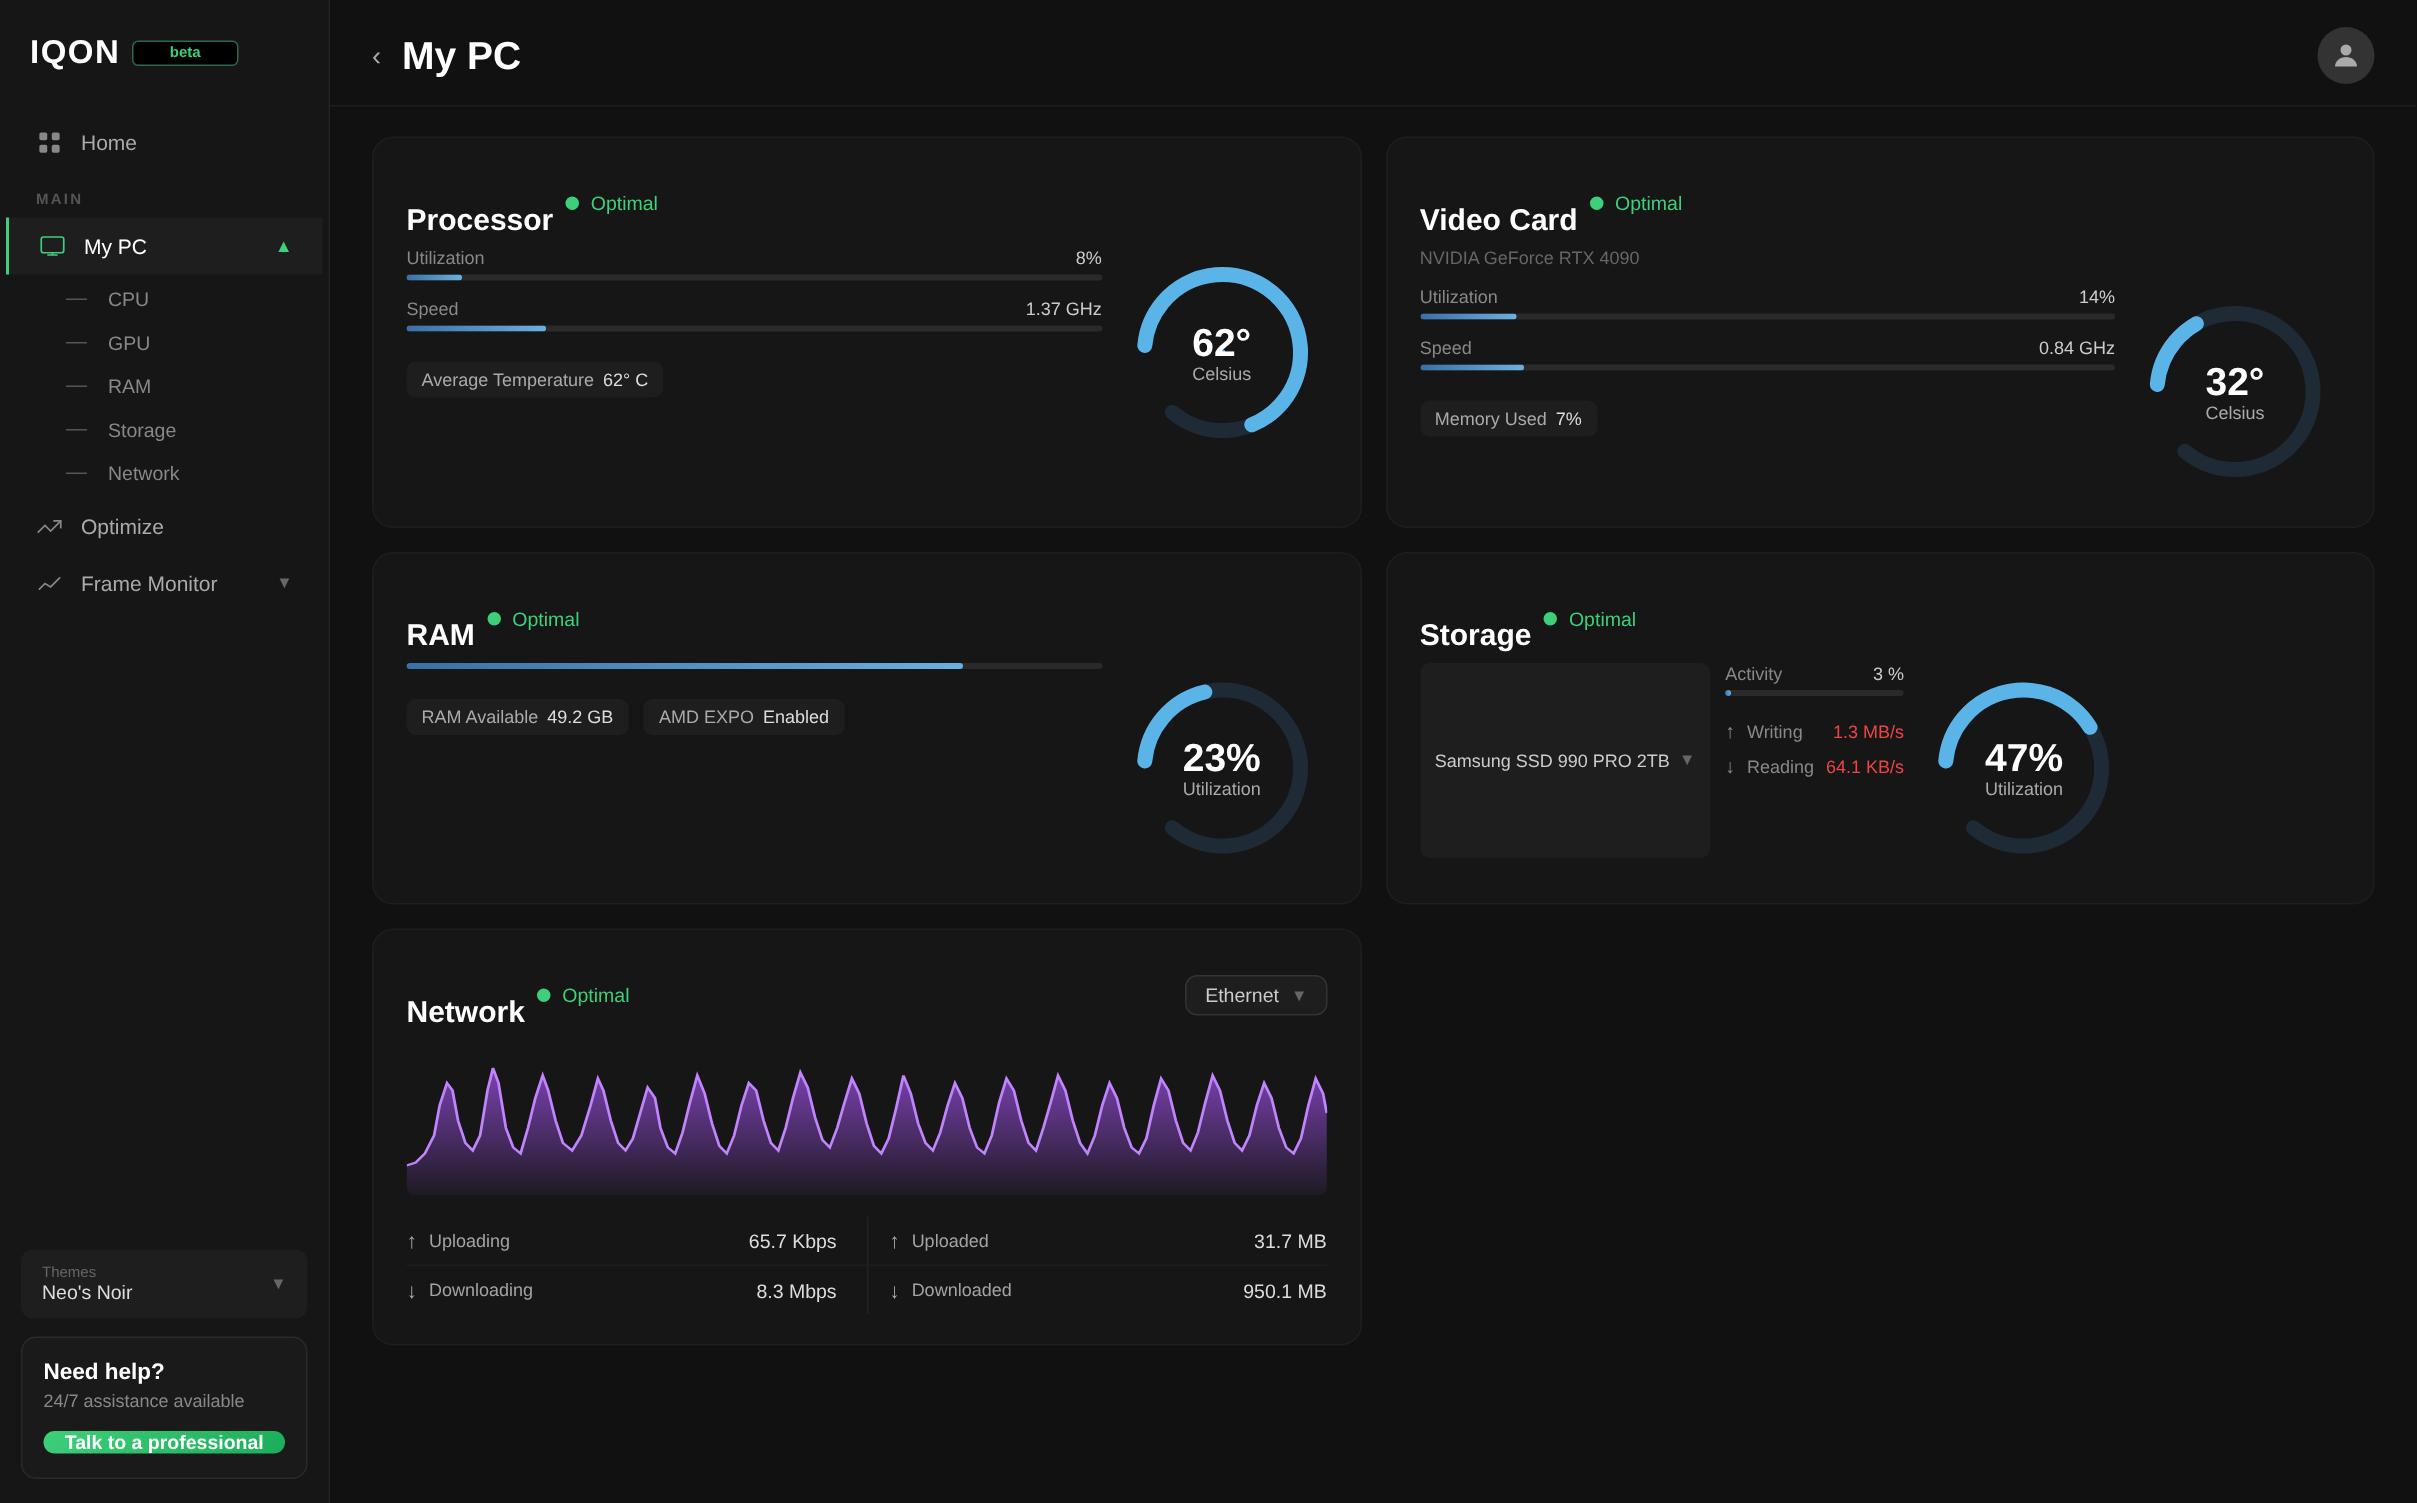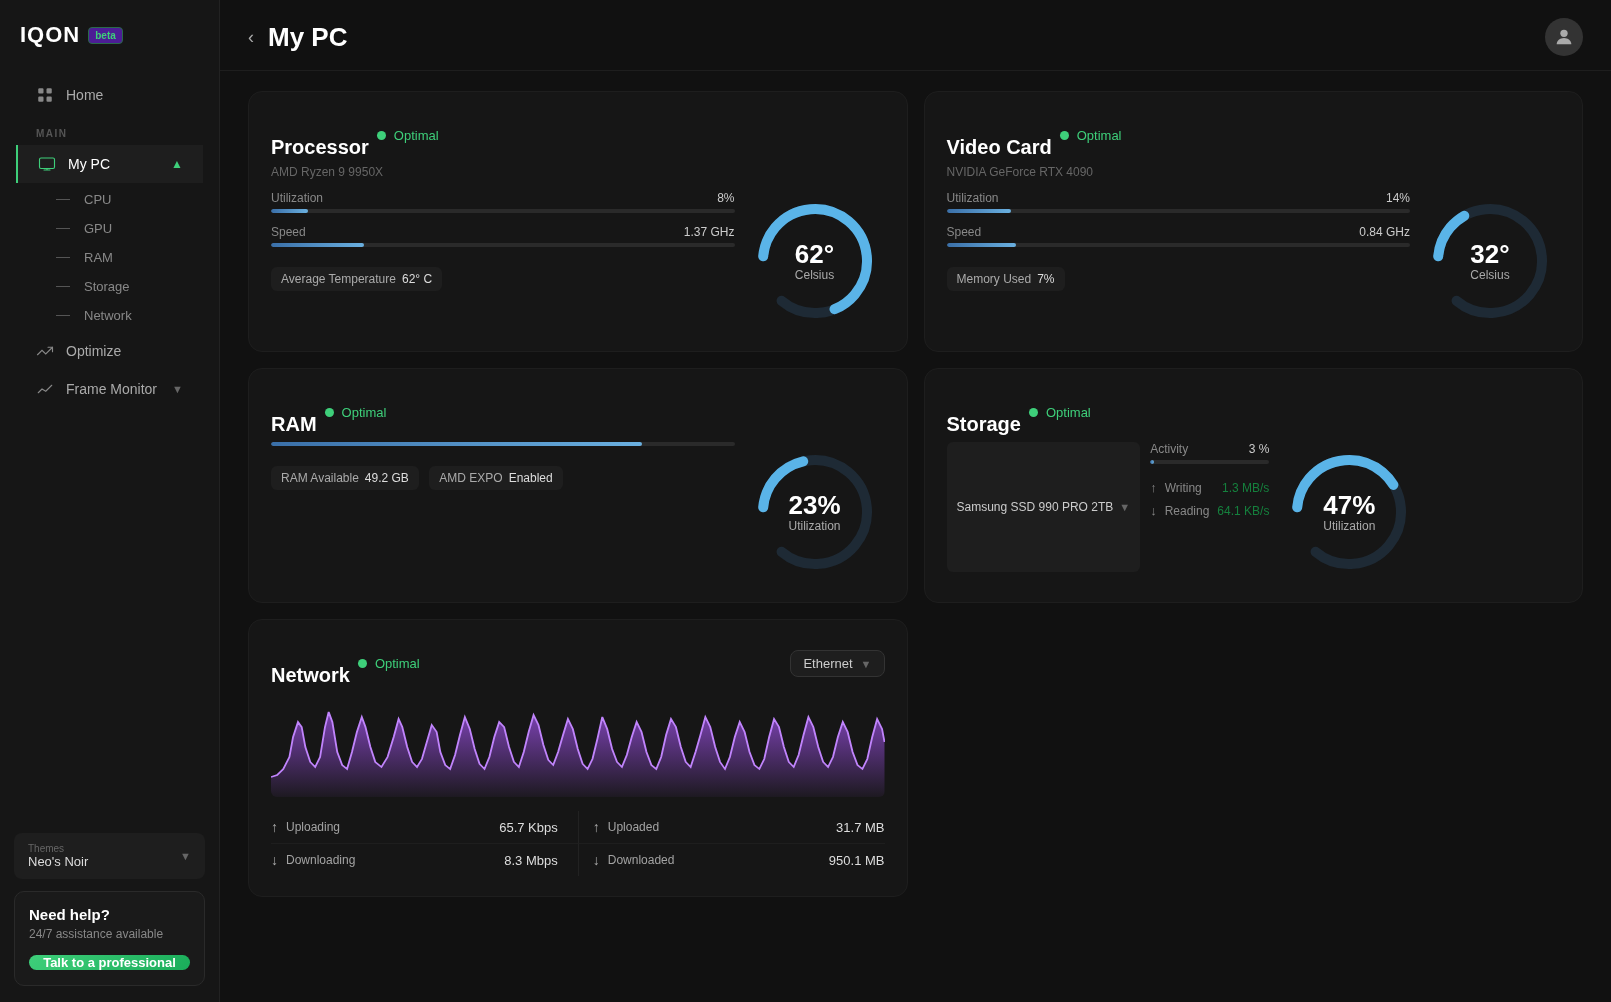--- a/index.html
+++ b/index.html
@@ -31,31 +31,31 @@
       gap: 8px;
       padding: 22px 20px 18px;
     }
     .logo-text {
       font-size: 22px;
       font-weight: 700;
       color: #fff;
       letter-spacing: 1px;
     }
     .beta-badge {
-      background: #4c1d95;
+      background: #000000;
       color: #3ecf7a;
       font-size: 10px;
       font-weight: 600;
-      padding: 2px 6px;
+      padding: 2px 24px;
       border-radius: 4px;
       border: 1px solid #2a6a4a;
     }
     .sidebar-nav {
       flex: 1;
-      padding: 10px 16px;
+      padding: 10px 4px;
     }
     .sidebar-home {
       display: flex;
       align-items: center;
       gap: 12px;
       padding: 10px 20px;
       color: #aaa;
       cursor: pointer;
       font-size: 14px;
     }
@@ -370,21 +370,21 @@
       margin-bottom: 10px;
     }
     .storage-io-row {
       display: flex;
       align-items: center;
       gap: 8px;
       padding: 4px 0;
       font-size: 12px;
       color: #888;
     }
-    .storage-io-val { color: #15803d; font-weight: 500; margin-left: auto; }
+    .storage-io-val { color: #ef4444; font-weight: 500; margin-left: auto; }
     .icon-arrow { font-size: 13px; }
 
     
     ::-webkit-scrollbar { width: 6px; }
     ::-webkit-scrollbar-track { background: #111; }
     ::-webkit-scrollbar-thumb { background: #333; border-radius: 3px; }
   </style>
 </head>
 <body>
 
@@ -481,21 +481,20 @@
   </div>
 
   <div class="cards-grid">
 
     <div class="card">
       <div class="card-header">
         <span class="card-title">Processor</span>
         <span class="status-dot"></span>
         <span class="status-label">Optimal</span>
       </div>
-      <div class="card-subtitle">AMD Ryzen 9 9950X</div>
       <div class="card-inner">
         <div class="card-stats">
           <div class="stat-row">
             <div class="stat-label-row">
               <span>Utilization</span>
               <span class="stat-value">8%</span>
             </div>
             <div class="progress-bar">
               <div class="progress-fill" style="width:8%"></div>
             </div>

